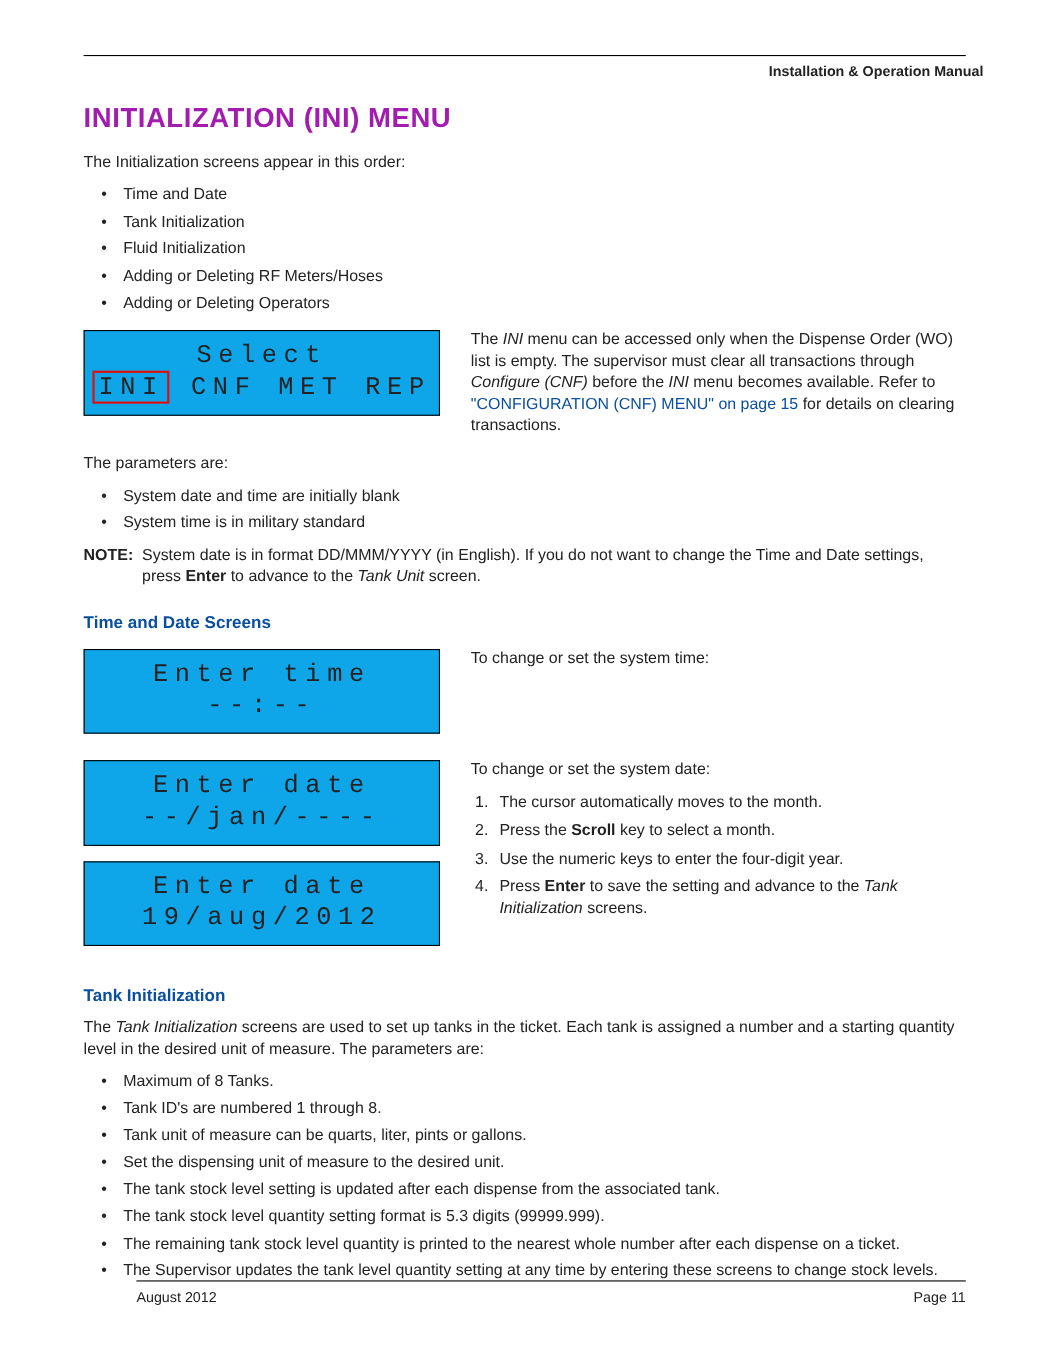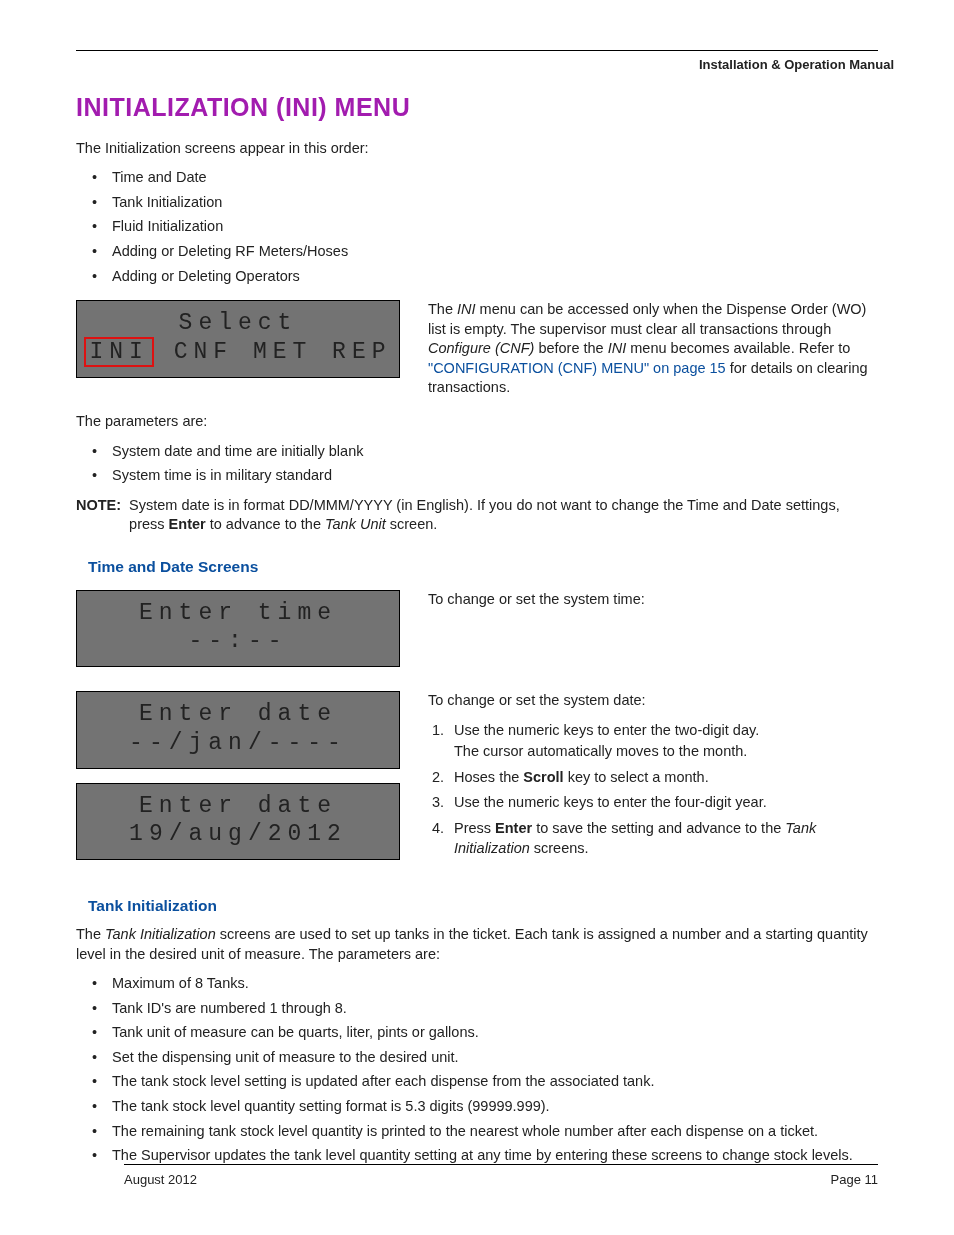--- a/index.html
+++ b/index.html
@@ -26,34 +26,34 @@
     color: #a21caf;
     font-size: 25px;
     font-weight: 700;
     letter-spacing: 0.5px;
     margin: 28px 0 14px 0;
   }
   h2 {
     color: #0a4f9e;
     font-size: 15.5px;
     font-weight: 700;
-    margin: 22px 0 8px 12px;
+    margin: 22px 0 8px 0;
   }
   p { margin: 4px 0 10px 0; }
   ul.bullets { list-style: none; margin: 4px 0 10px 12px; }
   ul.bullets > li { position: relative; padding-left: 24px; margin: 5px 0; }
   ul.bullets > li::before {
     content: "•"; position: absolute; left: 4px; top: 0;
   }
   ol.numlist { margin: 6px 0 8px 20px; }
   ol.numlist > li { padding-left: 6px; margin: 6px 0; }
   ol.numlist > li span.sub { display:block; margin-top:2px; }
   .lcd {
     border: 1px solid #000;
-    background: #737373;
+    background: #0ea5e9;
     width: 324px;
     padding: 8px 6px 10px 6px;
     font-family: "Courier New", monospace;
     font-size: 23px;
     letter-spacing: 6px;
     text-align: center;
     line-height: 1.25;
     margin: 4px 0 14px 0;
   }
   .lcd .line2-holder { display:inline-block; }
@@ -145,22 +145,22 @@
       <div>--/jan/----</div>
     </div>
     <div class="lcd">
       <div>Enter date</div>
       <div>19/aug/2012</div>
     </div>
   </div>
   <div class="right">
     <p>To change or set the system date:</p>
     <ol class="numlist">
-      <li><span>Use the numeric keys to enter the two-digit day.</span><span class="sub">The cursor automatically moves to the month.</span></li>
-      <li><span>Hoses the </span><b>Scroll</b><span> key to select a month.</span></li>
+      <li><span class="sub">The cursor automatically moves to the month.</span></li>
+      <li><span>Press the </span><b>Scroll</b><span> key to select a month.</span></li>
       <li>Use the numeric keys to enter the four-digit year.</li>
       <li><span>Press </span><b>Enter</b><span> to save the setting and advance to the </span><span class="italic">Tank Initialization</span><span> screens.</span></li>
     </ol>
   </div>
 </div>
 
 <h2>Tank Initialization</h2>
 <p>
   <span>The </span><span class="italic">Tank Initialization</span><span> screens are used to set up tanks in the ticket. Each tank is assigned a number and a starting quantity level in the desired unit of measure. The parameters are:</span>
 </p>

